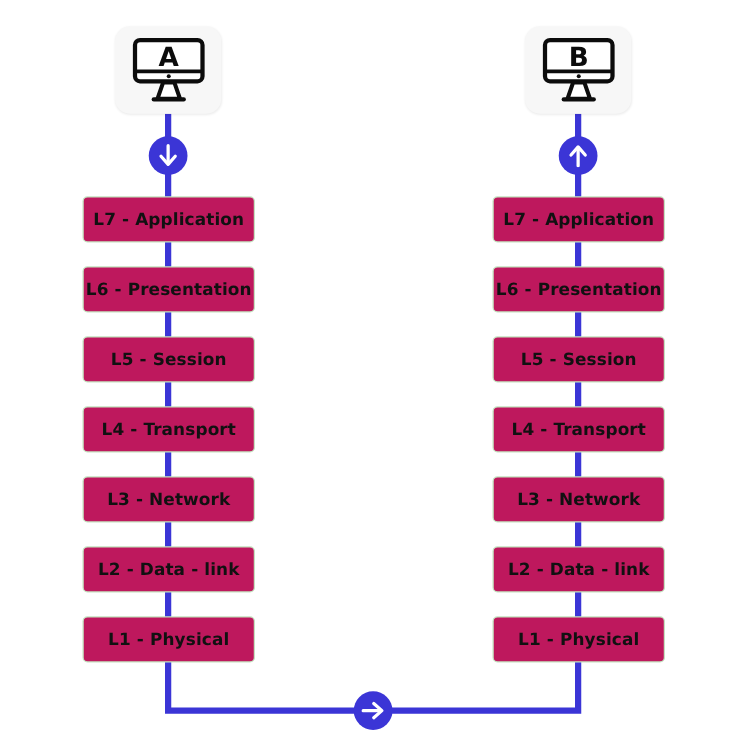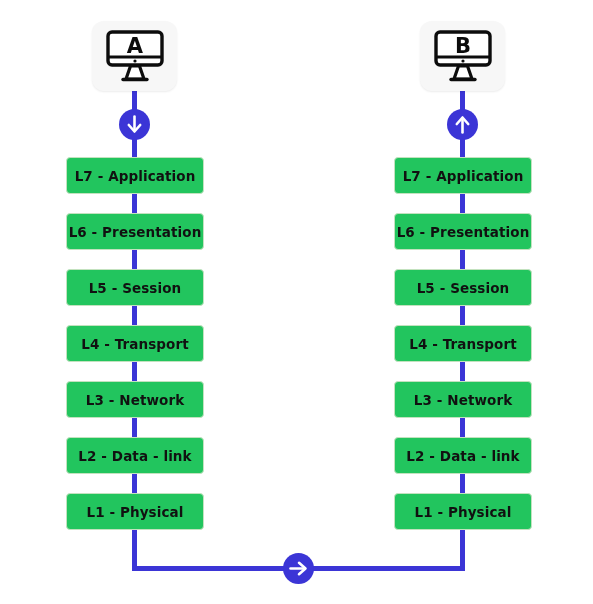--- a/index.html
+++ b/index.html
@@ -62,21 +62,21 @@
   }
   .dir-badge.a-down { left: 119px; top: 109px; }
   .dir-badge.b-up   { left: 447px; top: 109px; }
   .dir-badge.bottom { left: 283px; top: 553px; }
 
   
   .layer-box {
     position: absolute;
     width: 138px;
     height: 37px;
-    background: #22c55e;
+    background: #be185d;
     border: 1px solid #c3e2bf;
     border-radius: 4px;
     display: flex;
     align-items: center;
     justify-content: center;
     z-index: 3;
     box-sizing: border-box;
   }
   .layer-box .layer-label {
     font-family: "DejaVu Sans", "Liberation Sans", sans-serif;

